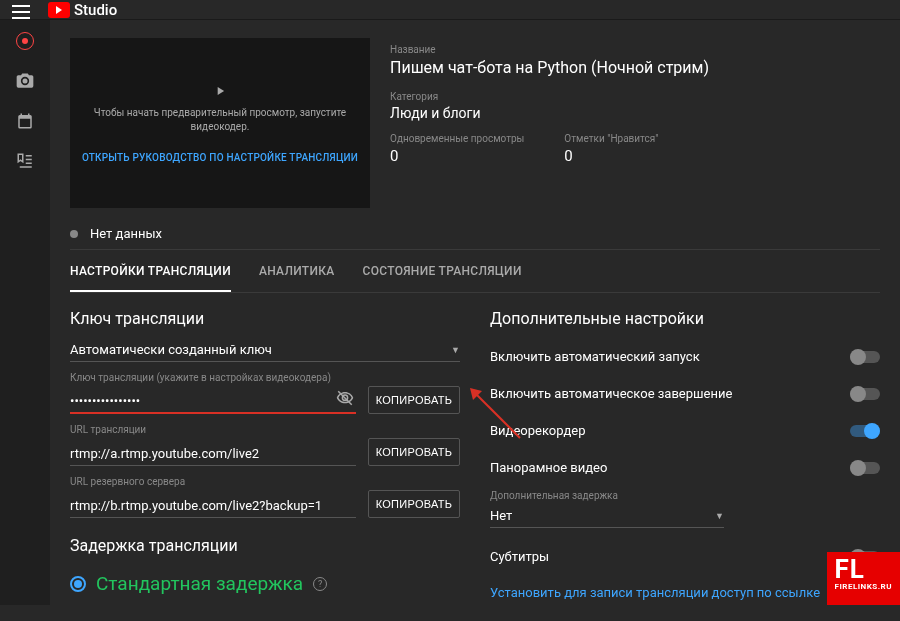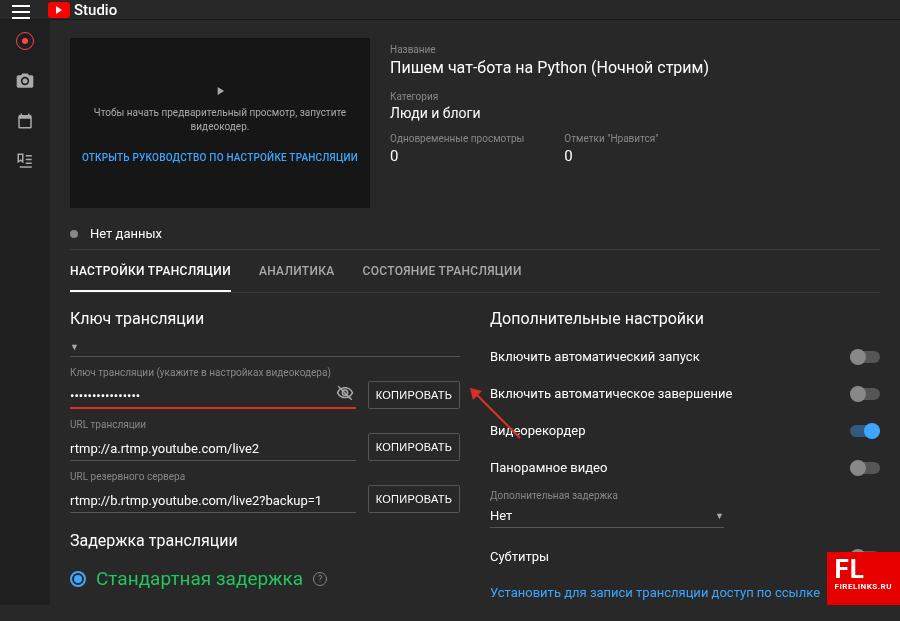--- a/index.html
+++ b/index.html
@@ -142,20 +142,21 @@
     <div class="tabs">
       <div class="tab active">НАСТРОЙКИ ТРАНСЛЯЦИИ</div>
       <div class="tab">АНАЛИТИКА</div>
       <div class="tab">СОСТОЯНИЕ ТРАНСЛЯЦИИ</div>
     </div>
 
     <div class="panel">
       <div class="col">
         <div class="section-title">Ключ трансляции</div>
         <div class="select">
+          <span>Автоматически созданный ключ</span>
           <span class="select-arrow">▼</span>
         </div>
 
         <div class="field-label">Ключ трансляции (укажите в настройках видеокодера)</div>
         <div class="input-row">
           <div class="input-wrap">
             <div class="input-field red-underline">••••••••••••••••</div>
             <span class="eye-icon">
               <svg width="18" height="18" viewBox="0 0 24 24" fill="#aaa">
                   <path d="M12 6a9.77 9.77 0 018.82 5.5 9.77 9.77 0 01-8.82 5.5 9.77 9.77 0 01-8.82-5.5A9.77 9.77 0 0112 6m0-2C7 4 2.73 7.11 1 11.5 2.73 15.89 7 19 12 19s9.27-3.11 11-7.5C21.27 7.11 17 4 12 4zm0 5a2.5 2.5 0 010 5 2.5 2.5 0 010-5m0-2a4.5 4.5 0 100 9 4.5 4.5 0 000-9z"></path>

